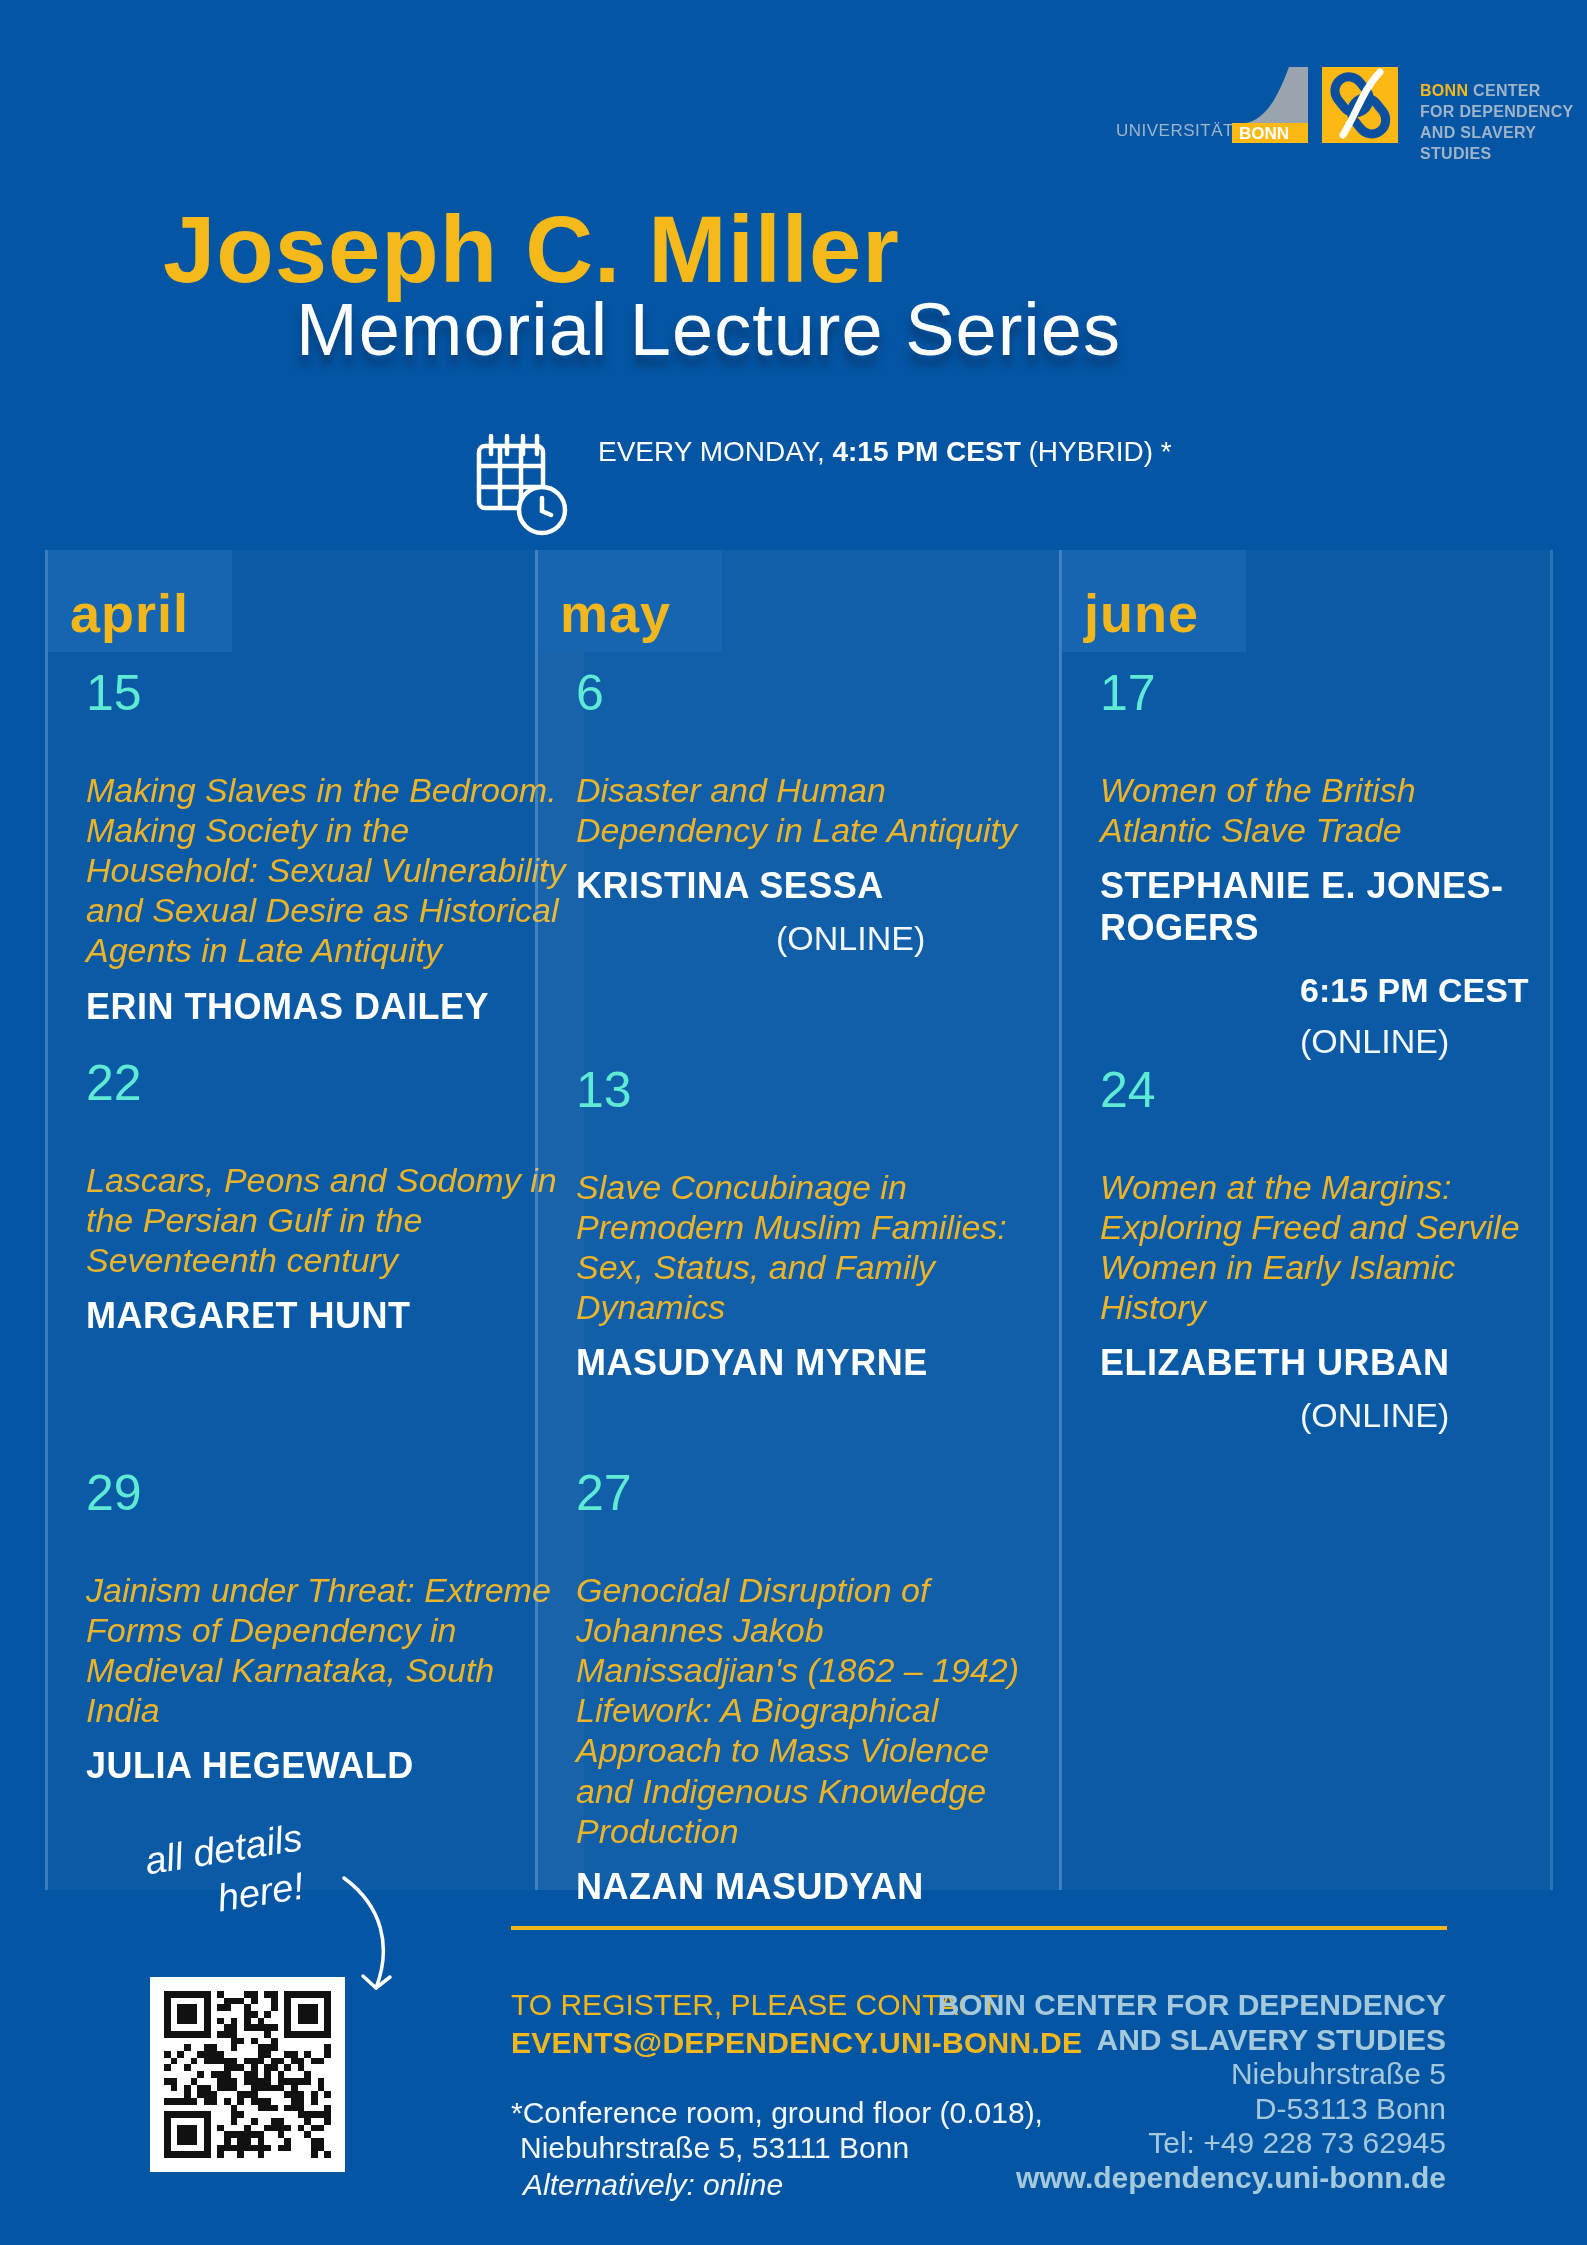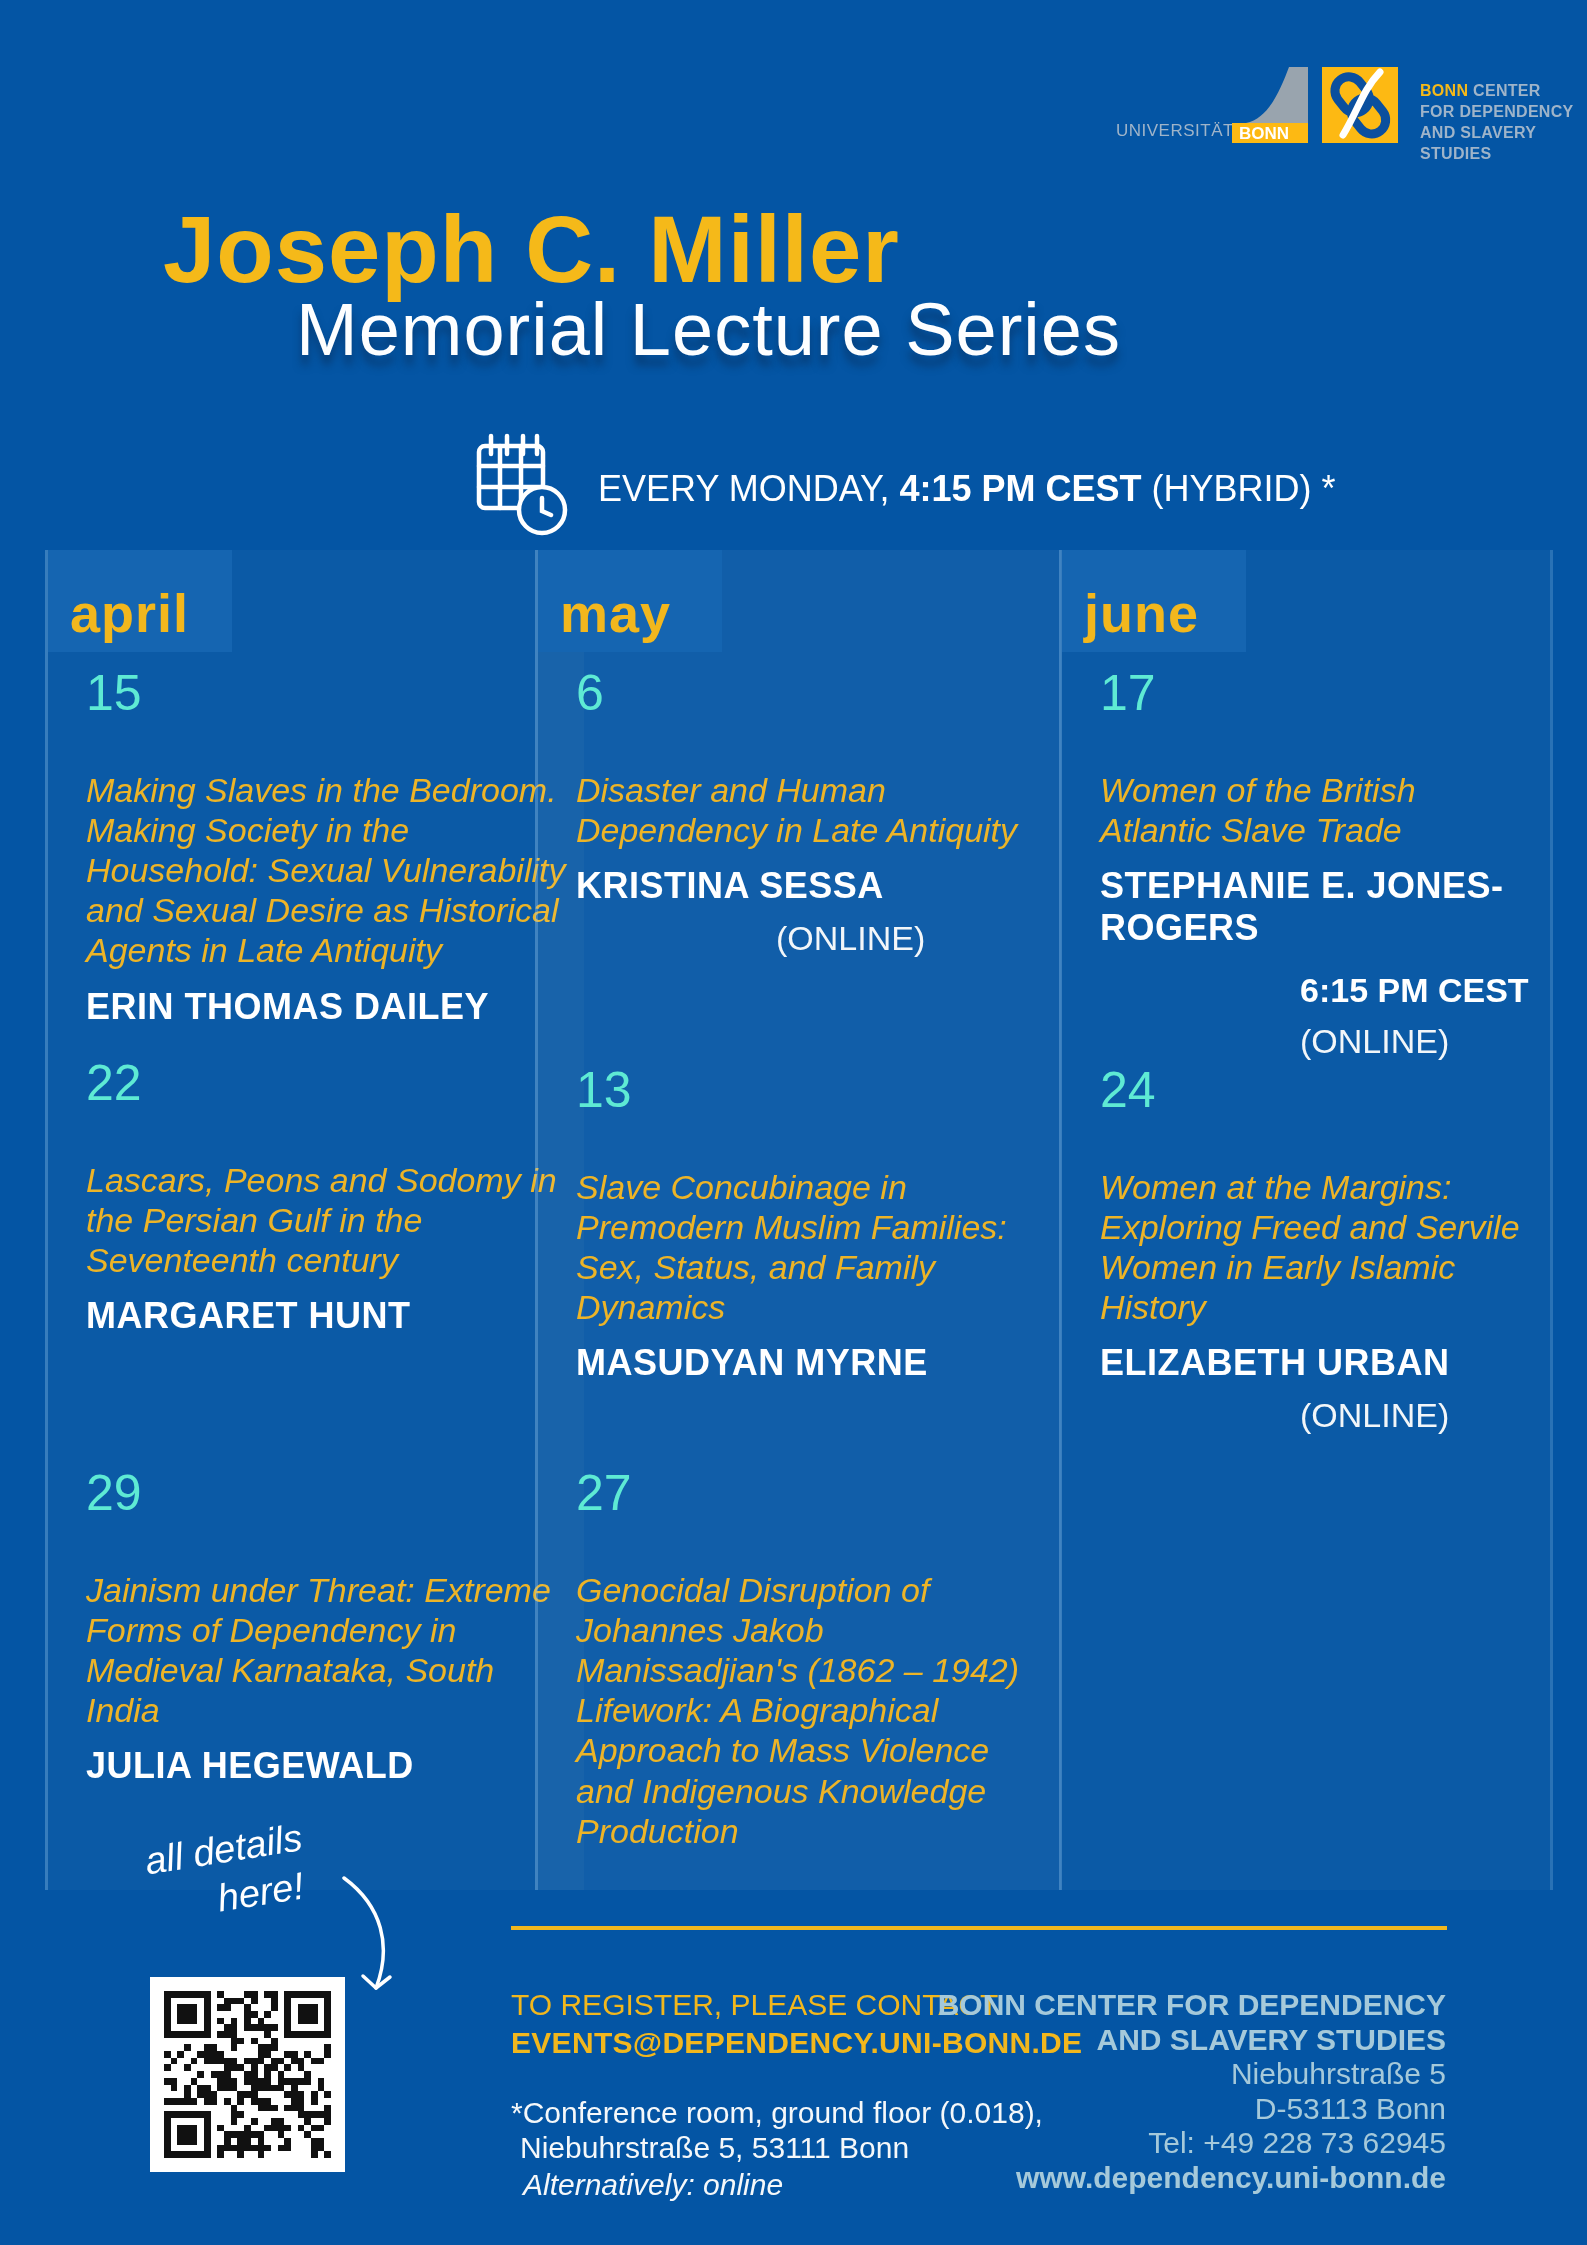--- a/index.html
+++ b/index.html
@@ -15,21 +15,21 @@
   .uni-label{left:1116px;top:121px;font-size:17px;color:#9FB4C9;letter-spacing:.5px;}
   .uni-logo{left:1232px;top:67px;width:76px;height:76px;}
   .bcdss-logo{left:1322px;top:67px;width:76px;height:76px;}
   .bcdss-text{left:1412px;top:80px;font-size:16px;line-height:1.32;color:#9FB4C9;font-weight:bold;letter-spacing:.3px;margin-left:8px;}
   .bcdss-text .gold{color:#F5B919;}
 
   
   .title1{left:163px;top:196px;font-size:94px;font-weight:bold;color:#F5B919;letter-spacing:1px;white-space:nowrap;}
   .title2{left:296px;top:287px;font-size:74px;font-weight:400;color:#FDFEFF;letter-spacing:1px;white-space:nowrap;
           text-shadow:0 10px 8px rgba(7,35,72,.5);}
-  .schedule{left:598px;top:468px;font-size:36px;color:#fff;white-space:nowrap;}
+  .schedule{left:598px;top:436px;font-size:28px;color:#fff;white-space:nowrap;}
   .schedule b{font-weight:bold;}
   .cal-icon{left:474px;top:430px;}
 
   
   .panel{position:absolute;top:550px;height:1340px;background:rgba(255,255,255,.032);
          border-left:3px solid rgba(150,200,240,.32);}
   .panel.c1{left:45px;width:488px;padding-left:48px;}
   .panel.c2{left:535px;width:523px;background:rgba(255,255,255,.055);}
   .panel.c3{left:1059px;width:488px;border-right:3px solid rgba(150,200,240,.22);}
   .month-tag{position:absolute;left:0;top:0;width:184px;height:102px;background:#1565B1;
@@ -147,20 +147,21 @@
       <div class="mode hide-empty">(ONLINE)</div>
     </div>
     <div class="event" style="top:515px">
       <div class="date">13</div>
       <div class="etitle">Slave Concubinage in Premodern Muslim Families: Sex, Status, and Family Dynamics</div>
       <div class="speaker">MASUDYAN MYRNE</div>
     </div>
     <div class="event" style="top:918px">
       <div class="date">27</div>
       <div class="etitle">Genocidal Disruption of Johannes Jakob Manissadjian's (1862 – 1942) Lifework: A Biographical Approach to Mass Violence and Indigenous Knowledge Production</div>
+      <div class="speaker">NAZAN MASUDYAN</div>
     </div>
   </div>
 
   <div class="panel c3">
     <div class="month-tag">
         <span>june</span>
       </div>
     <div class="event" style="top:118px">
       <div class="date">17</div>
       <div class="etitle">Women of the British Atlantic Slave Trade</div>

